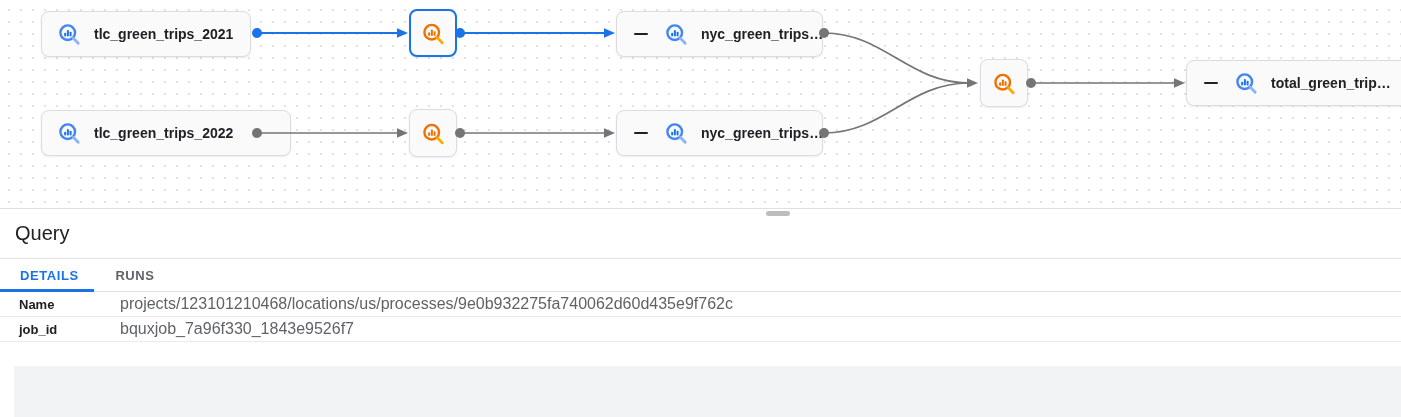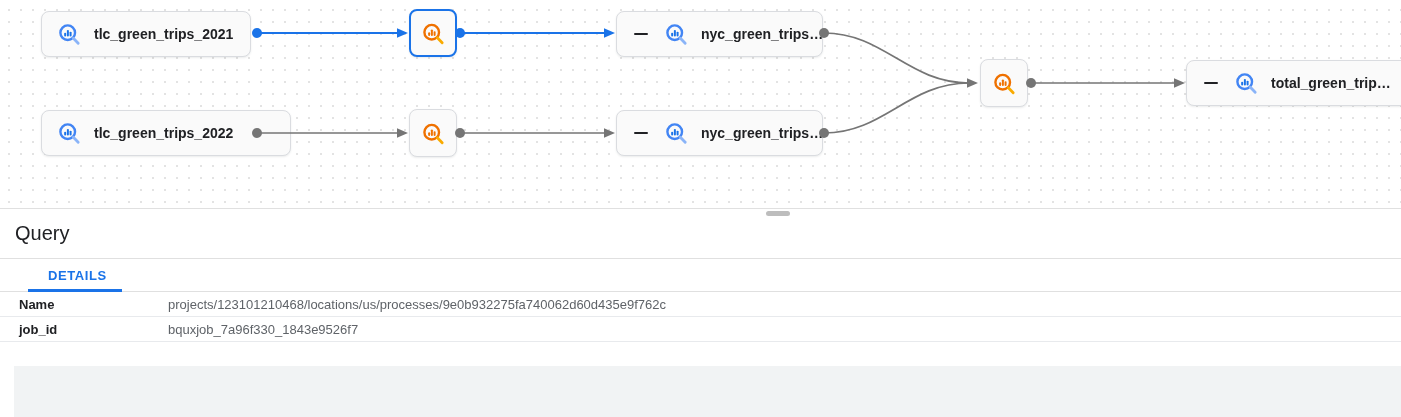--- a/index.html
+++ b/index.html
@@ -35,29 +35,29 @@
   
   .panel-header { height: 50px; display: flex; align-items: center;
     padding-left: 15px; border-bottom: 1px solid #e0e0e0; background: #fff; }
   .panel-title { font-size: 20px; font-weight: 400; color: #202124; }
 
   .tab-bar { display: flex; height: 33px; border-bottom: 1px solid #e0e0e0; background: #fff; }
   .tab { display: flex; align-items: center; height: 100%; position: relative;
     font-size: 13px; font-weight: 700; letter-spacing: .6px; color: #5f6368; cursor: pointer; }
   .tab-details { width: 94px; padding-left: 20px; }
   .tab-runs { width: 82px; justify-content: center; }
-  .tab.active { color: #1a73e8; margin-left: 28px; }
+  .tab.active { color: #1a73e8; }
   .tab.active::after { content: ""; position: absolute; left: 0; right: 0; bottom: -1px;
     height: 3px; background: #1a73e8; }
 
   .detail-row { display: flex; align-items: center; height: 25px;
-    border-bottom: 1px solid #e8eaed; background: #fff; gap: 48px; }
+    border-bottom: 1px solid #e8eaed; background: #fff; }
   .row-label { width: 120px; padding-left: 19px; font-size: 13px; font-weight: 700;
     color: #202124; flex: 0 0 auto; }
-  .row-value { font-size: 13px; color: #5f6368; }
+  .row-value { font-size: 16px; color: #5f6368; }
 
   .code-block { margin: 24px 0 0 14px; height: 80px; background: #f1f3f4;
     padding: 13px 12px 0 13px;
     font-family: "DejaVu Sans Mono", "Liberation Mono", monospace;
     font-size: 13px; line-height: 19px; color: #202124; white-space: pre; }
 </style>
 </head>
 <body>
 
 <div class="app">
@@ -205,20 +205,23 @@
 
   <div class="panel">
     <div class="panel-header">
       <h2 class="panel-title">Query</h2>
     </div>
 
     <div class="tab-bar">
       <div class="tab tab-details active">
         <span>DETAILS</span>
       </div>
+      <div class="tab tab-runs">
+        <span>RUNS</span>
+      </div>
     </div>
 
     <div class="detail-rows">
       <div class="detail-row">
         <div class="row-label">Name</div>
         <div class="row-value">projects/123101210468/locations/us/processes/9e0b932275fa740062d60d435e9f762c</div>
       </div>
       <div class="detail-row">
         <div class="row-label">job_id</div>
         <div class="row-value">bquxjob_7a96f330_1843e9526f7</div>

